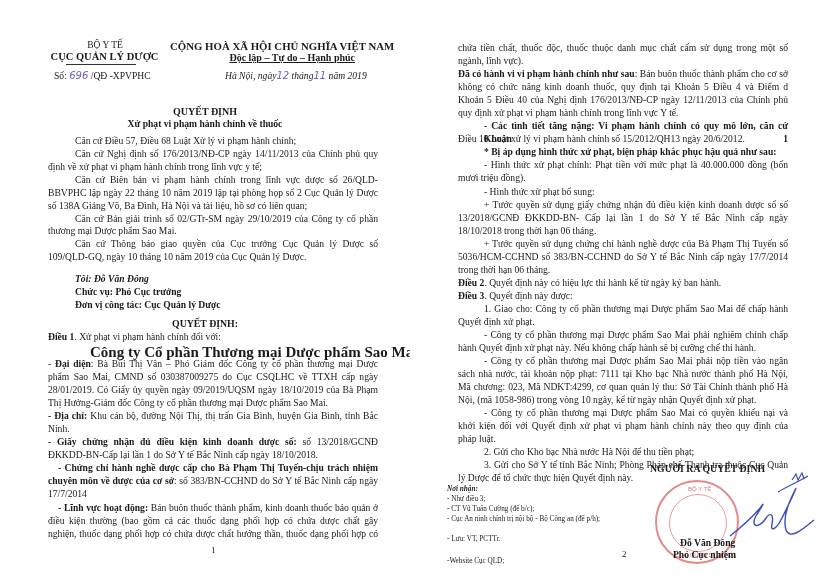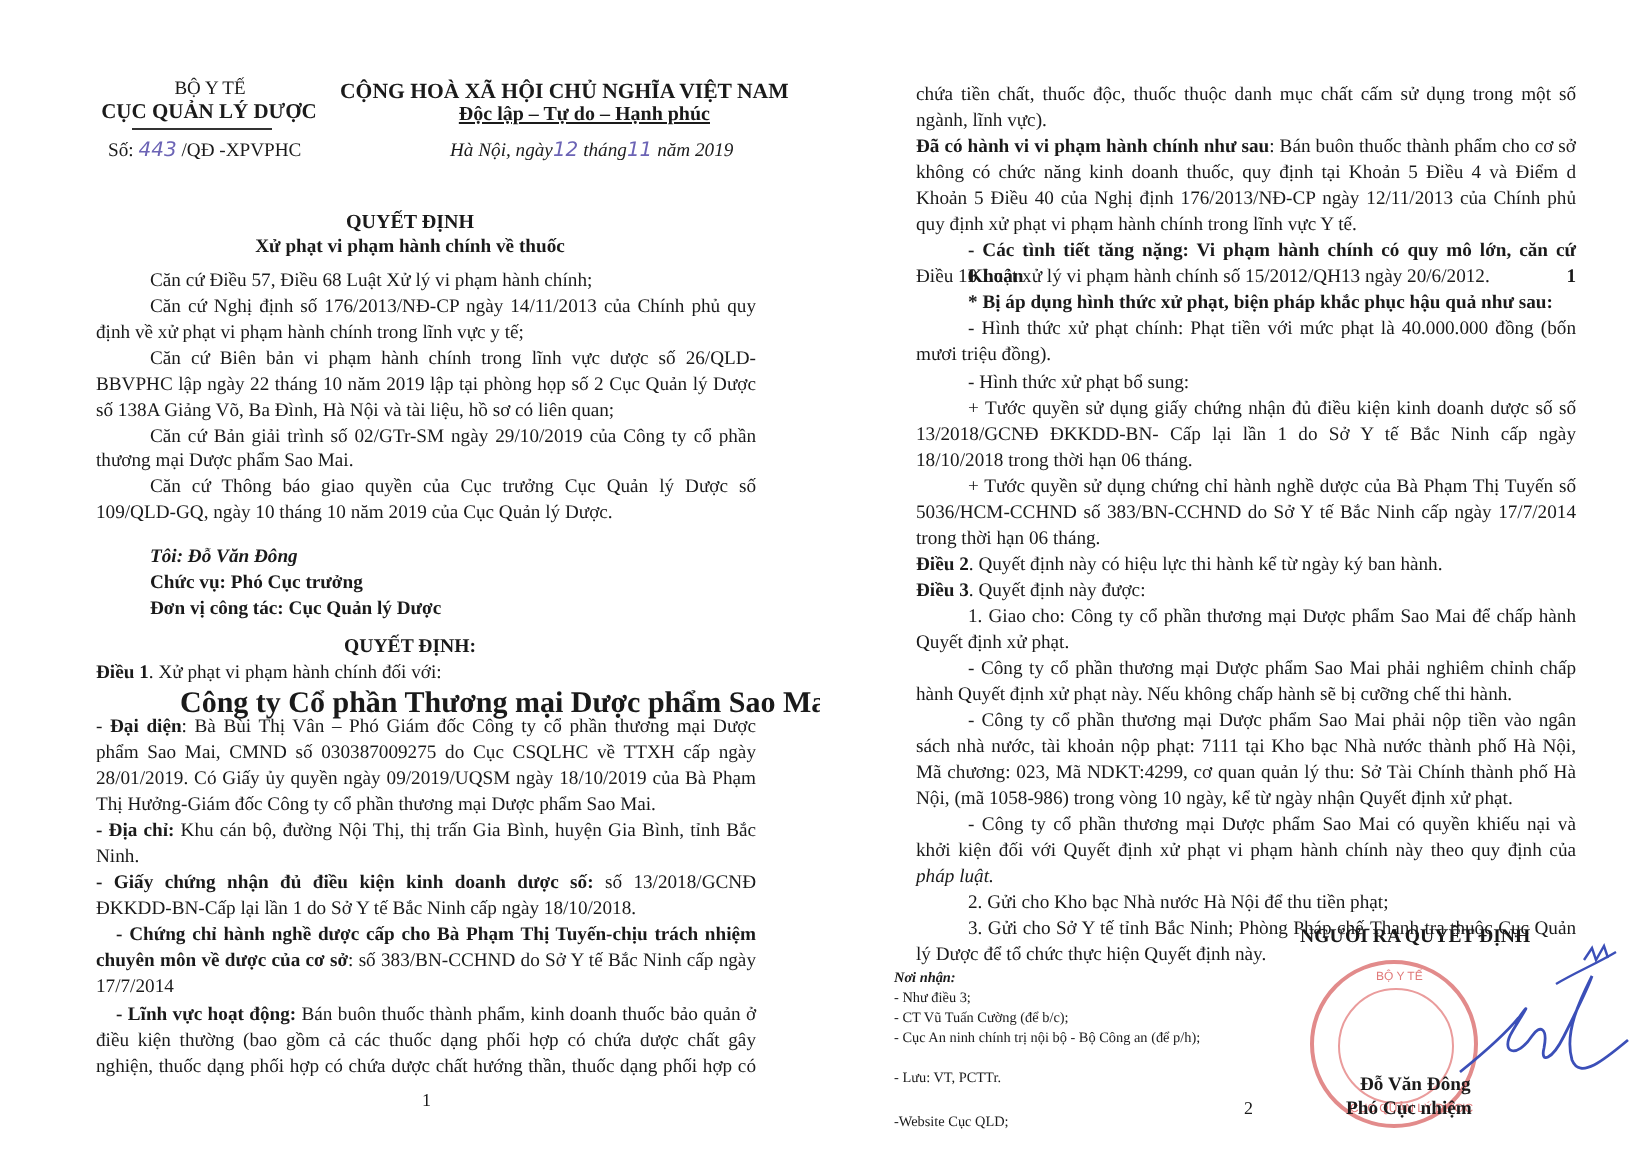--- a/index.html
+++ b/index.html
@@ -31,21 +31,21 @@
 
   <div class="abs c" style="left:55px;top:40px;width:100px;font-size:9.5px;">BỘ Y TẾ</div>
   <div class="abs c b" style="left:42px;top:51px;width:125px;font-size:10.5px;">CỤC QUẢN LÝ DƯỢC</div>
   <div class="abs" style="left:66px;top:64px;width:70px;border-top:0.8px solid #333;"></div>
 
   <div class="abs c b" style="left:170px;top:40px;width:210px;font-size:10.8px;">CỘNG HOÀ XÃ HỘI CHỦ NGHĨA VIỆT NAM</div>
   <div class="abs c b" style="left:195px;top:52px;width:160px;font-size:10px;text-decoration:underline;text-align:right;">Độc lập – Tự do – Hạnh phúc</div>
 
   <div class="abs" style="left:54px;top:70px;font-size:9.6px;">
     <span>Số:</span>
-    <span class="hand">443</span>
+    <span class="hand">696</span>
     <span>/QĐ -XPVPHC</span>
   </div>
   <div class="abs i" style="left:225px;top:70px;font-size:9.6px;">
     <span>Hà Nội, ngày</span><span class="hand">12</span>
     <span>tháng</span><span class="hand">11</span>
     <span>năm 2019</span>
   </div>
 
   <div class="abs c b" style="left:100px;top:106px;width:210px;font-size:10px;">QUYẾT ĐỊNH</div>
   <div class="abs c b" style="left:80px;top:118px;width:250px;font-size:9.6px;">Xử phạt vi phạm hành chính về thuốc</div>
@@ -124,21 +124,21 @@
 <div class="line j" style="left:484px;top:302px;width:304px;">1. Giao cho: Công ty cổ phần thương mại Dược phẩm Sao Mai để chấp hành</div>
 <div class="line" style="left:458px;top:315px;">Quyết định xử phạt.</div>
 <div class="line j" style="left:484px;top:328px;width:304px;">- Công ty cổ phần thương mại Dược phẩm Sao Mai phải nghiêm chỉnh chấp</div>
 <div class="line" style="left:458px;top:341px;">hành Quyết định xử phạt này. Nếu không chấp hành sẽ bị cưỡng chế thi hành.</div>
 <div class="line j" style="left:484px;top:354px;width:304px;">- Công ty cổ phần thương mại Dược phẩm Sao Mai phải nộp tiền vào ngân</div>
 <div class="line j" style="left:458px;top:367px;width:330px;">sách nhà nước, tài khoản nộp phạt: 7111 tại Kho bạc Nhà nước thành phố Hà Nội,</div>
 <div class="line j" style="left:458px;top:380px;width:330px;">Mã chương: 023, Mã NDKT:4299, cơ quan quản lý thu: Sở Tài Chính thành phố Hà</div>
 <div class="line" style="left:458px;top:393px;">Nội, (mã 1058-986) trong vòng 10 ngày, kể từ ngày nhận Quyết định xử phạt.</div>
 <div class="line j" style="left:484px;top:406px;width:304px;">- Công ty cổ phần thương mại Dược phẩm Sao Mai có quyền khiếu nại và</div>
 <div class="line j" style="left:458px;top:419px;width:330px;">khởi kiện đối với Quyết định xử phạt vi phạm hành chính này theo quy định của</div>
-<div class="line" style="left:458px;top:432px;font-style:italic;">pháp luật.</div>
+<div class="line" style="left:458px;top:432px;">pháp luật.</div>
 <div class="line" style="left:484px;top:445px;">2. Gửi cho Kho bạc Nhà nước Hà Nội để thu tiền phạt;</div>
 <div class="line j" style="left:484px;top:458px;width:304px;">3. Gửi cho Sở Y tế tỉnh Bắc Ninh; Phòng Pháp chế-Thanh tra thuộc Cục Quản</div>
 <div class="line" style="left:458px;top:471px;">lý Dược để tổ chức thực hiện Quyết định này.</div>
 
 <div class="recv b i" style="left:447px;top:484px;">Nơi nhận:</div>
 <div class="recv" style="left:447px;top:494px;">- Như điều 3;</div>
 <div class="recv" style="left:447px;top:504px;">- CT Vũ Tuấn Cường (để b/c);</div>
 <div class="recv" style="left:447px;top:514px;">- Cục An ninh chính trị nội bộ - Bộ Công an (để p/h);</div>
 <div class="recv" style="left:447px;top:524px;margin-top:32px;">-Website Cục QLD;</div>
 <div class="recv" style="left:447px;top:534px;">- Lưu: VT, PCTTr.</div>

